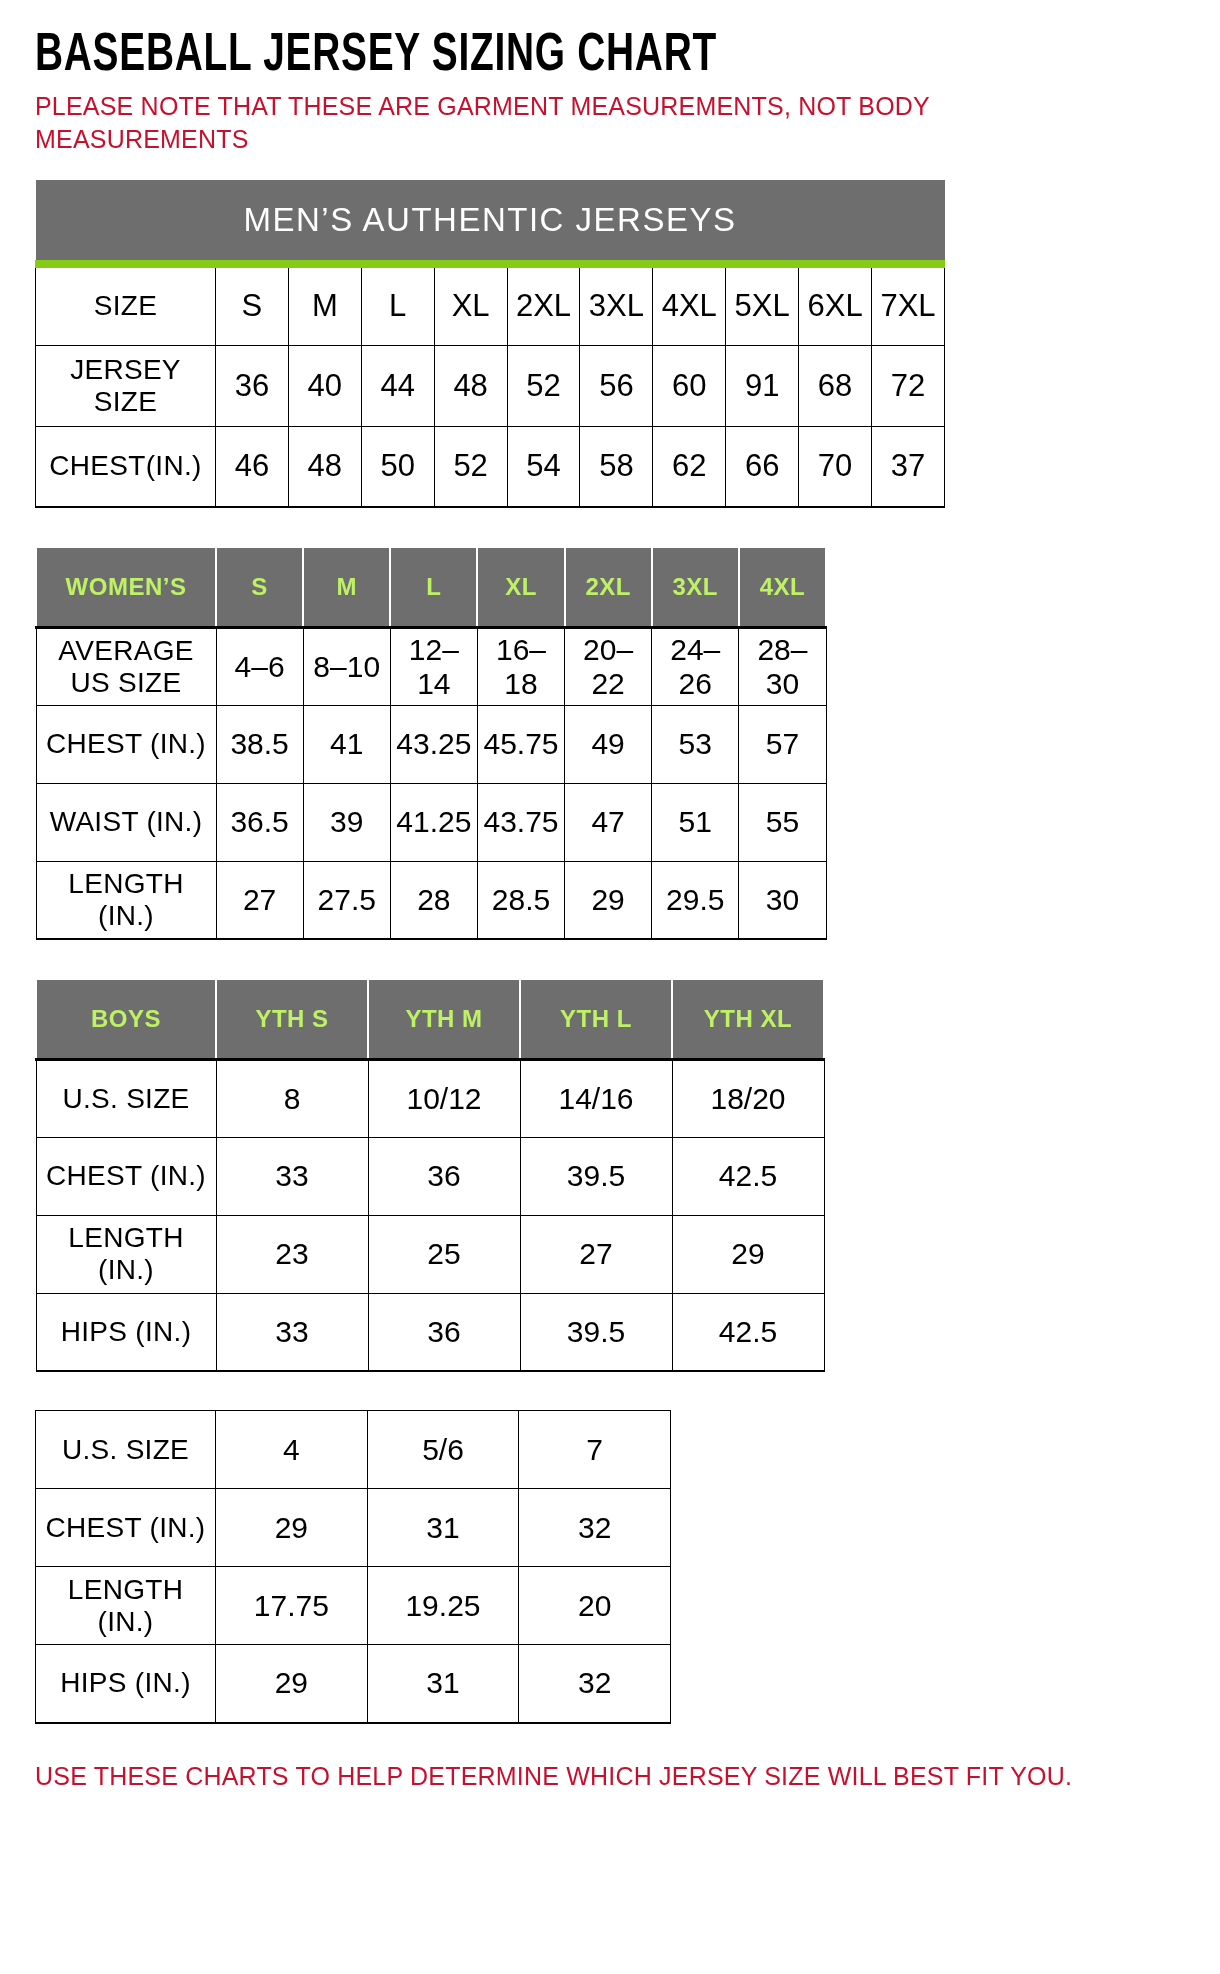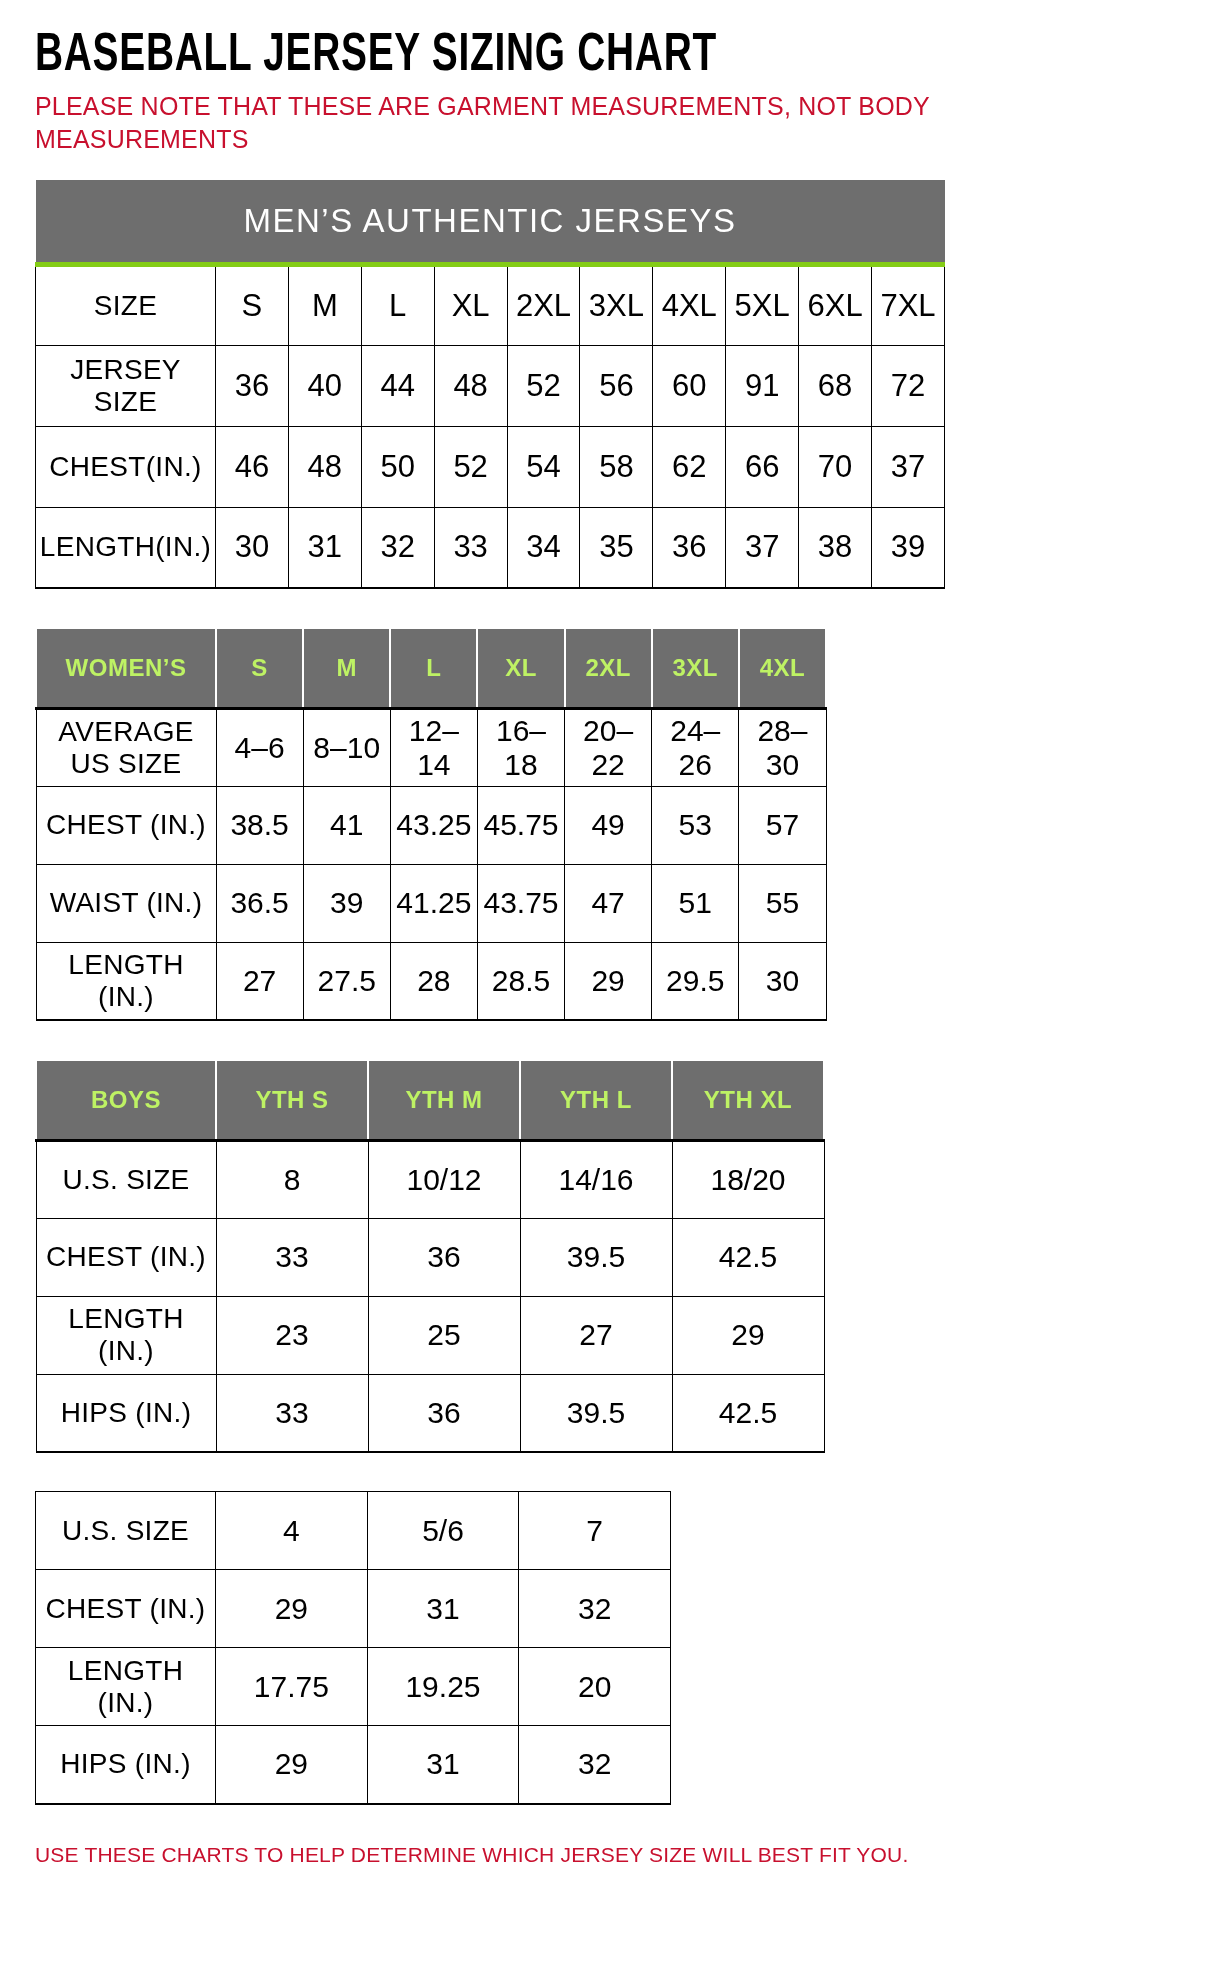--- a/index.html
+++ b/index.html
@@ -58,21 +58,21 @@
   }
 
   
   .tbl th.banner {
     background: var(--gray);
     color: #fff;
     font-size: 33px;
     letter-spacing: 1.5px;
     height: 84px;
     border: none;
-    border-bottom: 5px solid #84cc16;
+    border-bottom: 8px solid #84cc16;
   }
 
   
   .tbl th.hcell {
     background: var(--gray);
     color: #bef264;
     font-size: 24px;
     letter-spacing: 0.5px;
     height: 80px;
     border: 2px solid #fff;
@@ -89,21 +89,21 @@
   .tbl th.rlabel { font-size: 28px; letter-spacing: 0.3px; }
   .tbl td.vcell  { font-size: 30px; }
 
   table.mens th.rlabel, table.mens td.vcell { height: 81px; margin-left: 36px; }
   table.mens td.vcell { font-size: 31px; }
 
   .tbl tr:last-child th, .tbl tr:last-child td { border-bottom: 2px solid #000; }
 
   .footer {
     color: var(--red);
-    font-size: 21px;
+    font-size: 25px;
     letter-spacing: 0.2px;
     white-space: nowrap;
     margin: 14px 0 0 0;
   }
 </style>
 </head>
 <body>
 
 <div class="page">
 
@@ -161,33 +161,20 @@
           <td class="vcell">48</td>
           <td class="vcell">50</td>
           <td class="vcell">52</td>
           <td class="vcell">54</td>
           <td class="vcell">58</td>
           <td class="vcell">62</td>
           <td class="vcell">66</td>
           <td class="vcell">70</td>
           <td class="vcell">37</td>
         </tr>
-        <tr>
-          <th class="rlabel">LENGTH(IN.)</th>
-          <td class="vcell">30</td>
-          <td class="vcell">31</td>
-          <td class="vcell">32</td>
-          <td class="vcell">33</td>
-          <td class="vcell">34</td>
-          <td class="vcell">35</td>
-          <td class="vcell">36</td>
-          <td class="vcell">37</td>
-          <td class="vcell">38</td>
-          <td class="vcell">39</td>
-        </tr>
       </tbody>
     </table>
 
   <table class="tbl womens">
       <colgroup>
         <col class="label-col">
         <col>
         <col>
         <col>
         <col>

